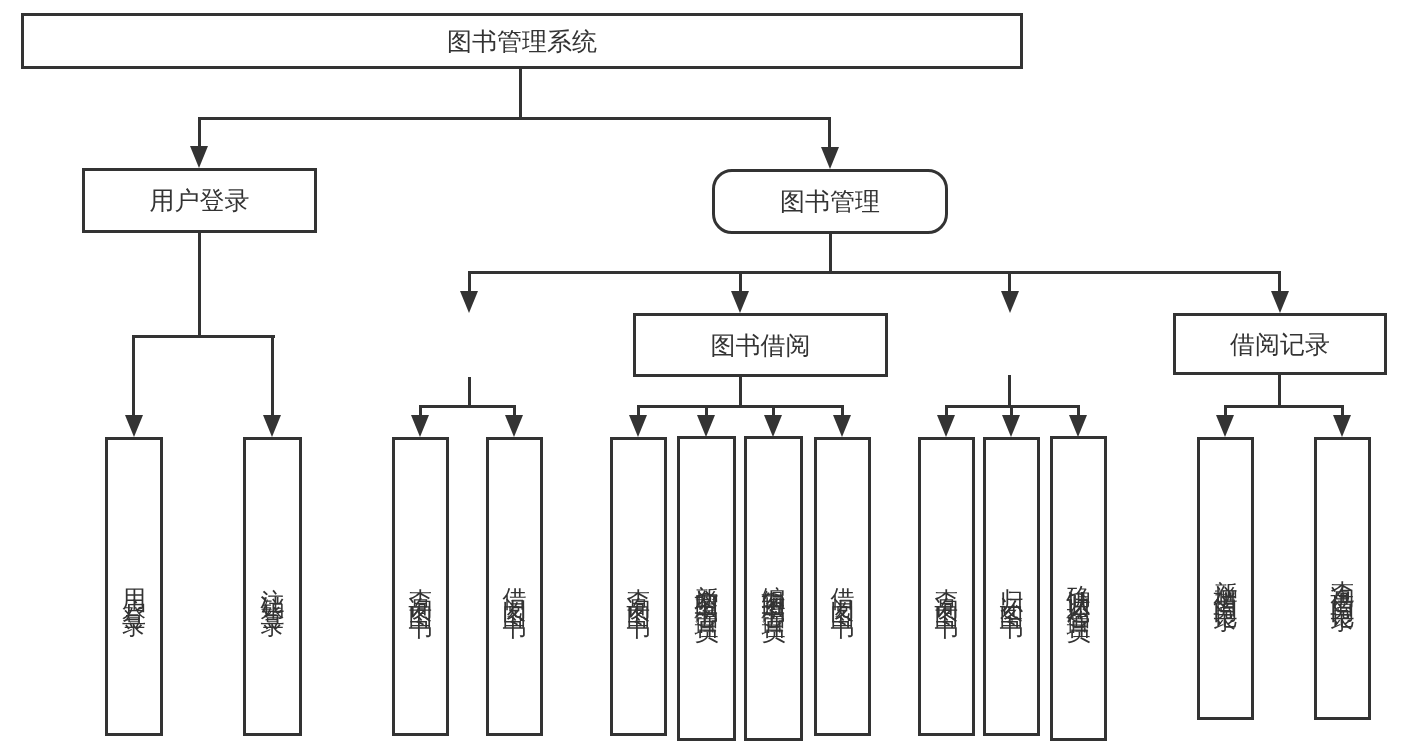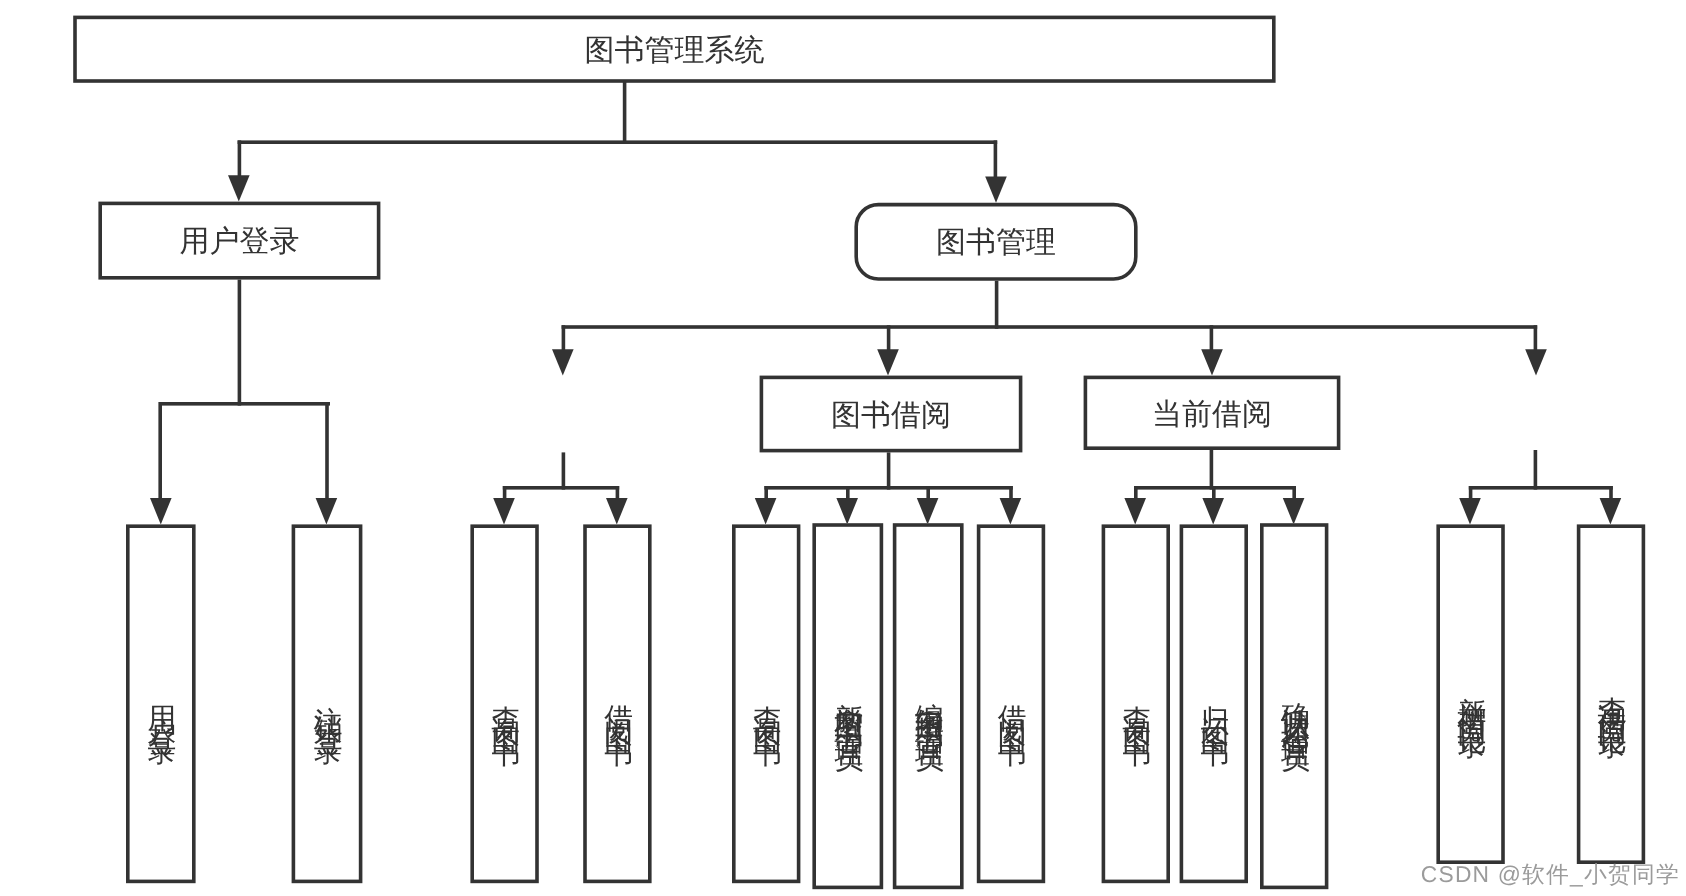--- a/index.html
+++ b/index.html
@@ -49,21 +49,21 @@
     letter-spacing: 1px;
     z-index: 10;
     background: transparent;
   }
 </style>
 </head>
 <body>
 
 <div class="canvas">
 
-  <div class="box" style="left:21px; top:13px; width:1002px; height:56px;margin-left:40px;">
+  <div class="box" style="left:21px; top:13px; width:1002px; height:56px;">
     <span>图书管理系统</span>
   </div>
 
   <div class="vl" style="left:519px; top:68px;  height:52px;"></div>
   <div class="hl" style="left:198px; top:117px; width:633px;"></div>
   <div class="vl" style="left:198px; top:117px; height:31px;"></div>
   <div class="ah" style="left:190px; top:146px;"></div>
   <div class="vl" style="left:828px; top:117px; height:31px;"></div>
   <div class="ah" style="left:821px; top:147px;"></div>
 
@@ -85,25 +85,25 @@
   <div class="hl" style="left:468px;  top:271px; width:813px;"></div>
   <div class="vl" style="left:468px;  top:271px; height:22px;"></div>
   <div class="ah" style="left:460px;  top:291px;"></div>
   <div class="vl" style="left:739px;  top:271px; height:22px;"></div>
   <div class="ah" style="left:731px;  top:291px;"></div>
   <div class="vl" style="left:1008px; top:271px; height:22px;"></div>
   <div class="ah" style="left:1001px; top:291px;"></div>
   <div class="vl" style="left:1278px; top:271px; height:22px;"></div>
   <div class="ah" style="left:1271px; top:291px;"></div>
 
-  <div class="box" style="left:633px; top:313px; width:219px; height:64px;">
+  <div class="box" style="left:633px; top:313px; width:255px; height:64px;">
     <span>图书借阅</span>
   </div>
-  <div class="box" style="left:903px; top:313px; width:214px; height:62px;">
-    <span>当前借阅</span>
+  <div class="box" style="left:1173px; top:313px; width:214px; height:62px;">
+    <span>借阅记录</span>
   </div>
 
   <div class="vl" style="left:468px; top:377px; height:31px;"></div>
   <div class="hl" style="left:419px; top:405px; width:97px;"></div>
   <div class="vl" style="left:419px; top:405px; height:12px;"></div>
   <div class="ah" style="left:411px; top:415px;"></div>
   <div class="vl" style="left:513px; top:405px; height:12px;"></div>
   <div class="ah" style="left:505px; top:415px;"></div>
 
   <div class="vl" style="left:739px; top:377px; height:31px;"></div>
@@ -170,15 +170,14 @@
     <span>确认归还（管理员）</span>
   </div>
 
   <div class="box vbox medium" style="left:1197px; top:437px; width:57px; height:283px;">
     <span>新增借阅记录</span>
   </div>
   <div class="box vbox medium" style="left:1314px; top:437px; width:57px; height:283px;">
     <span>查询借阅记录</span>
   </div>
 
-  <div class="watermark">CSDN @软件_小贺同学</div>
 
 </div>
 
 </body></html>

